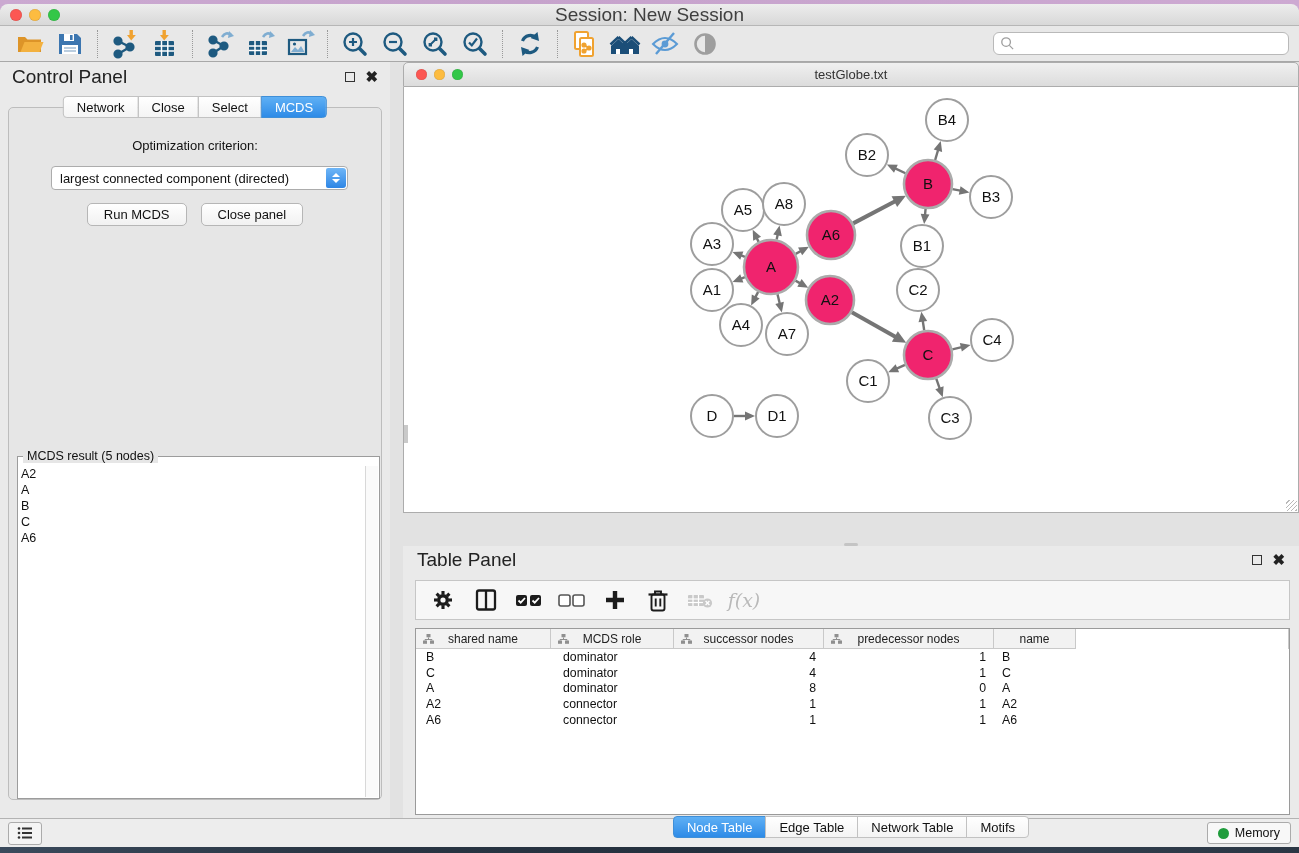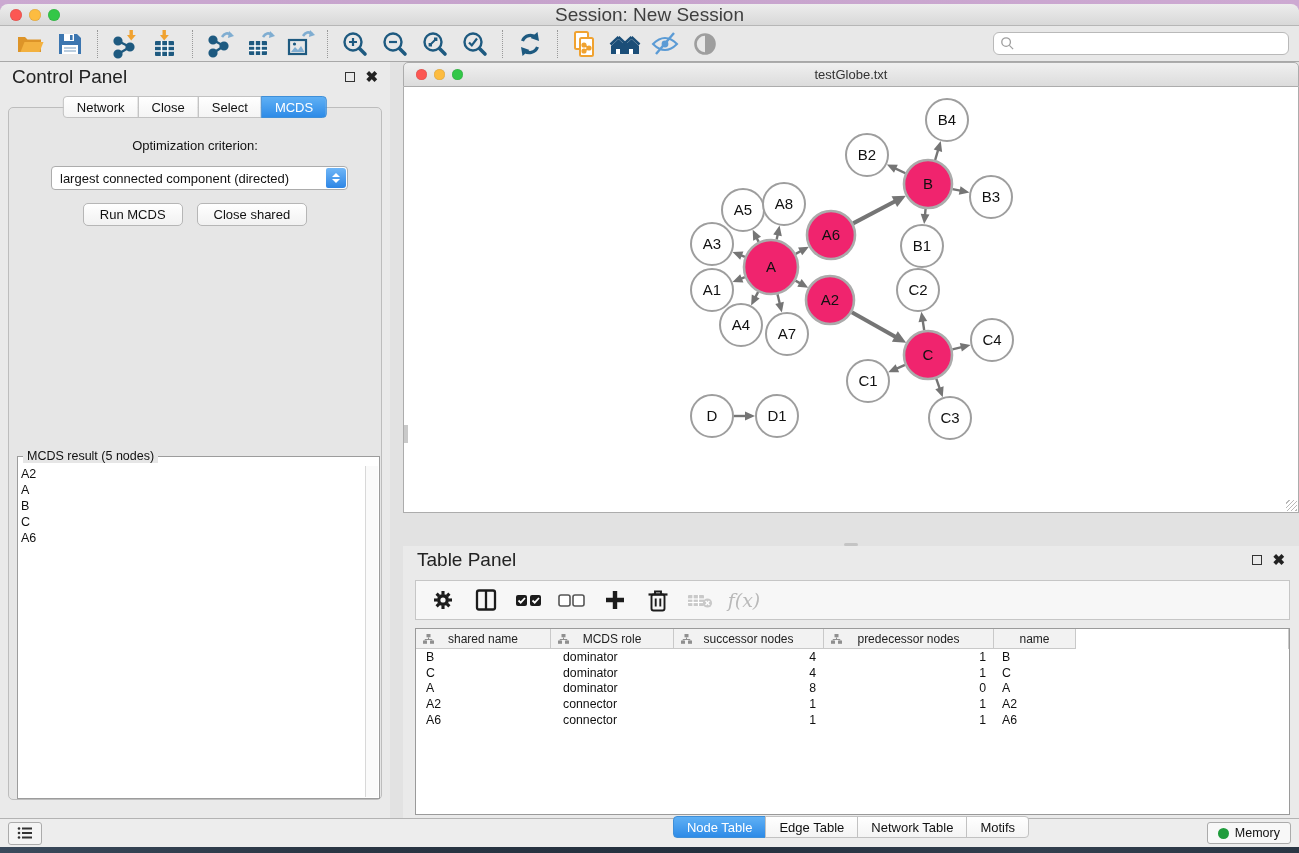--- a/index.html
+++ b/index.html
@@ -320,21 +320,21 @@
       <div class="opt-label">Optimization criterion:</div>
       <div class="select">
         <span class="sel-text">largest connected component (directed)</span>
         <span class="stepper">
           <span class="chev up"></span>
             <span class="chev down"></span>
         </span>
       </div>
       <div class="btn-row">
         <div class="pushbtn">Run MCDS</div>
-        <div class="pushbtn">Close shared</div>
+        <div class="pushbtn">Close panel</div>
       </div>
       <div class="result-group">
         <span class="result-legend">MCDS result (5 nodes)</span>
         <div class="result-list">
             <div>A2</div>
             <div>A</div>
             <div>B</div>
             <div>C</div>
             <div>A6</div>
           </div>

